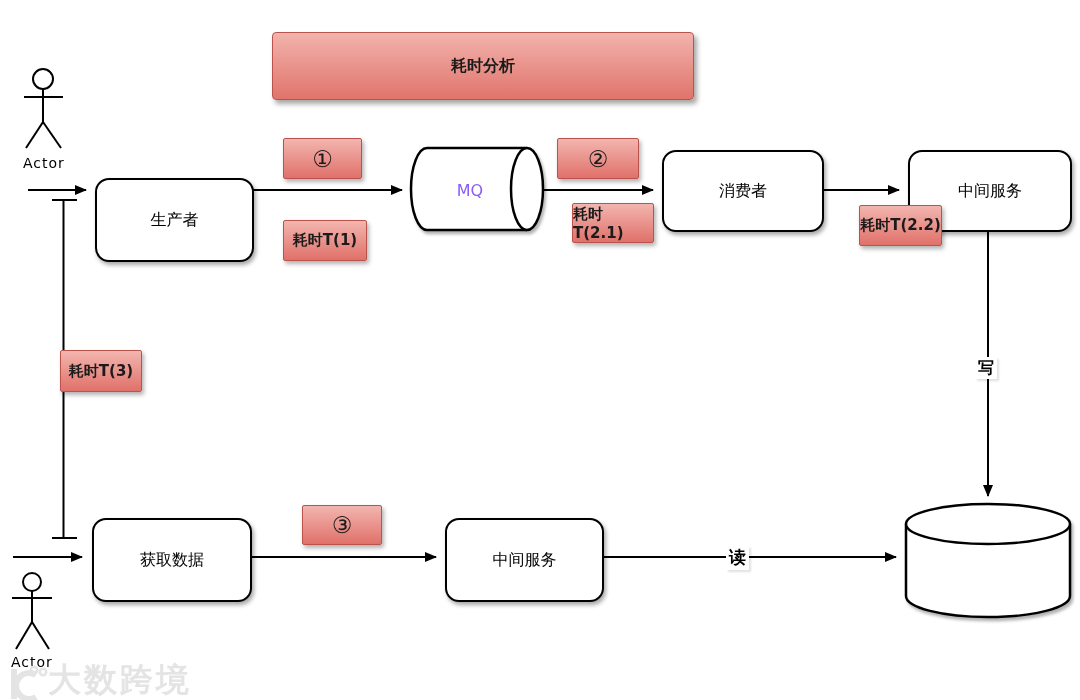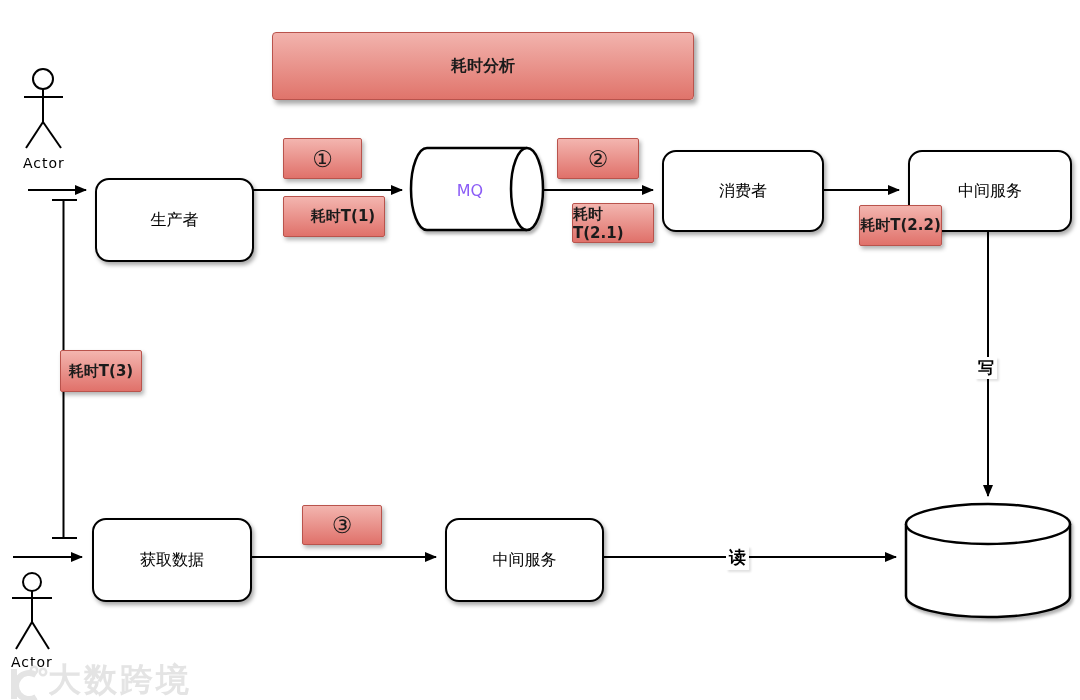--- a/index.html
+++ b/index.html
@@ -93,21 +93,21 @@
 
   <div class="node" style="left:95px;top:150px;width:155px;height:80px;margin-top:28px;">生产者</div>
   <div class="node" style="left:662px;top:150px;width:158px;height:78px;">消费者</div>
   <div class="node" style="left:908px;top:150px;width:160px;height:78px;">中间服务</div>
   <div class="node" style="left:92px;top:518px;width:156px;height:80px;">获取数据</div>
   <div class="node" style="left:445px;top:518px;width:155px;height:80px;">中间服务</div>
 
   <div class="cyl-label" style="left:425px;top:176px;width:90px;height:28px;">MQ</div>
 
   <div class="badge num" style="left:283px;top:138px;width:77px;height:39px;">①</div>
-  <div class="badge" style="left:283px;top:196px;width:82px;height:39px;padding-left:18px;">耗时T(1)</div>
+  <div class="badge" style="left:283px;top:220px;width:82px;height:39px;">耗时T(1)</div>
   <div class="badge num" style="left:557px;top:138px;width:80px;height:39px;">②</div>
   <div class="badge" style="left:553px;top:203px;width:80px;height:38px;margin-left:19px;">耗时T(2.1)</div>
   <div class="badge" style="left:827px;top:205px;width:81px;height:39px;margin-left:32px;">耗时T(2.2)</div>
   <div class="badge num" style="left:302px;top:505px;width:78px;height:38px;">③</div>
   <div class="badge" style="left:60px;top:350px;width:80px;height:40px;">耗时T(3)</div>
 
   <div class="edge-label" style="left:975px;top:357px;font-size:16px;">写</div>
   <div class="edge-label" style="left:726px;top:546px;">读</div>
 
   <div class="watermark">

